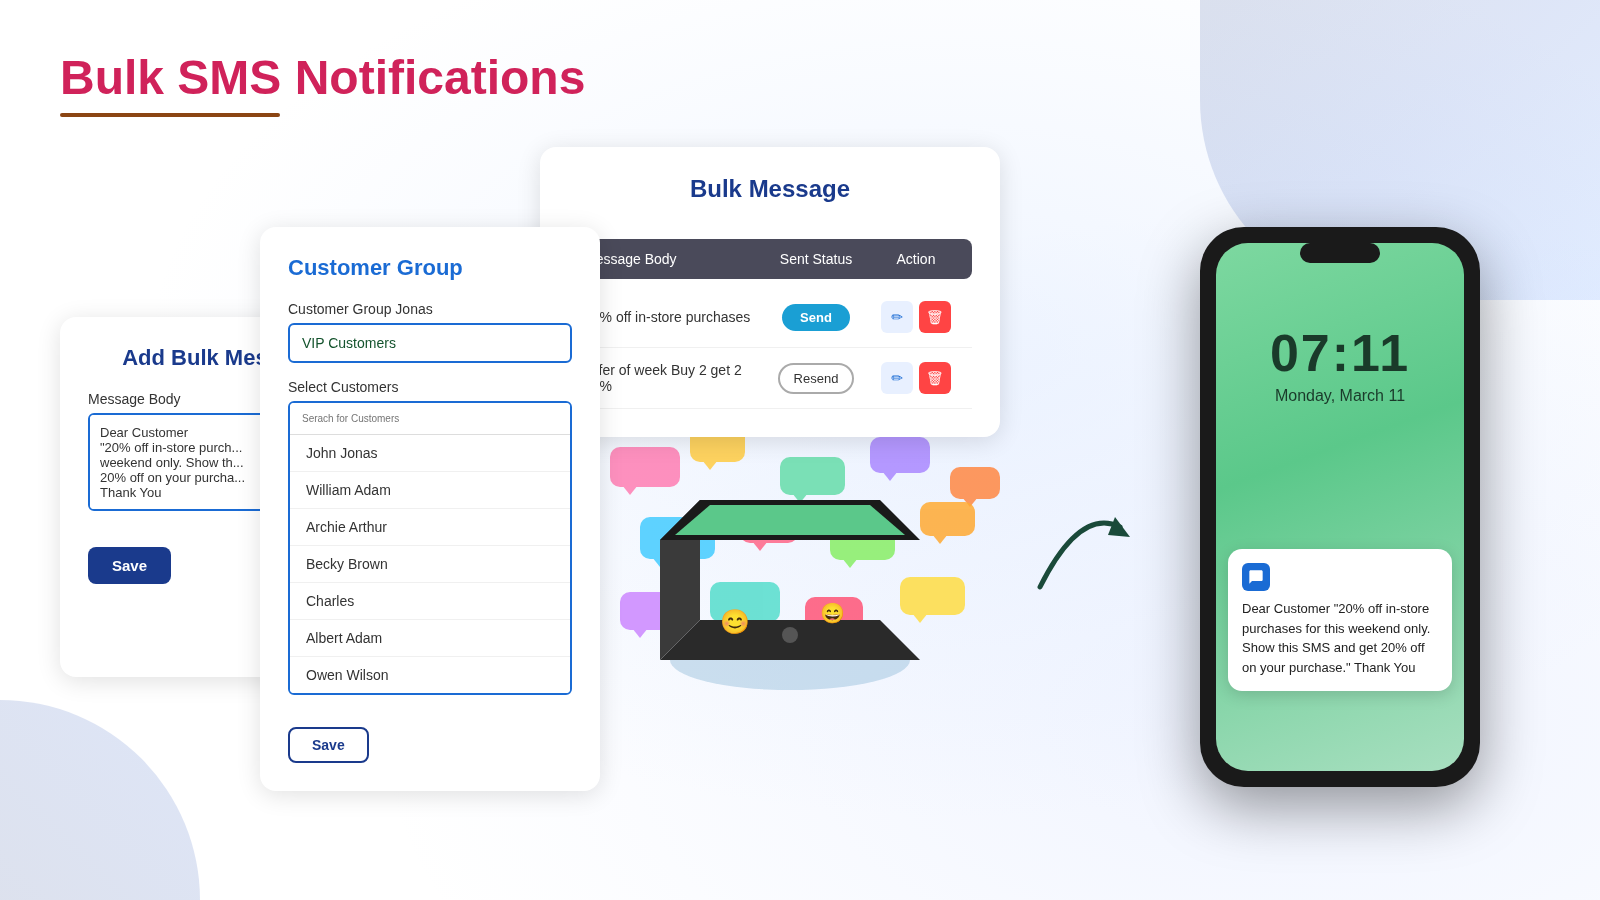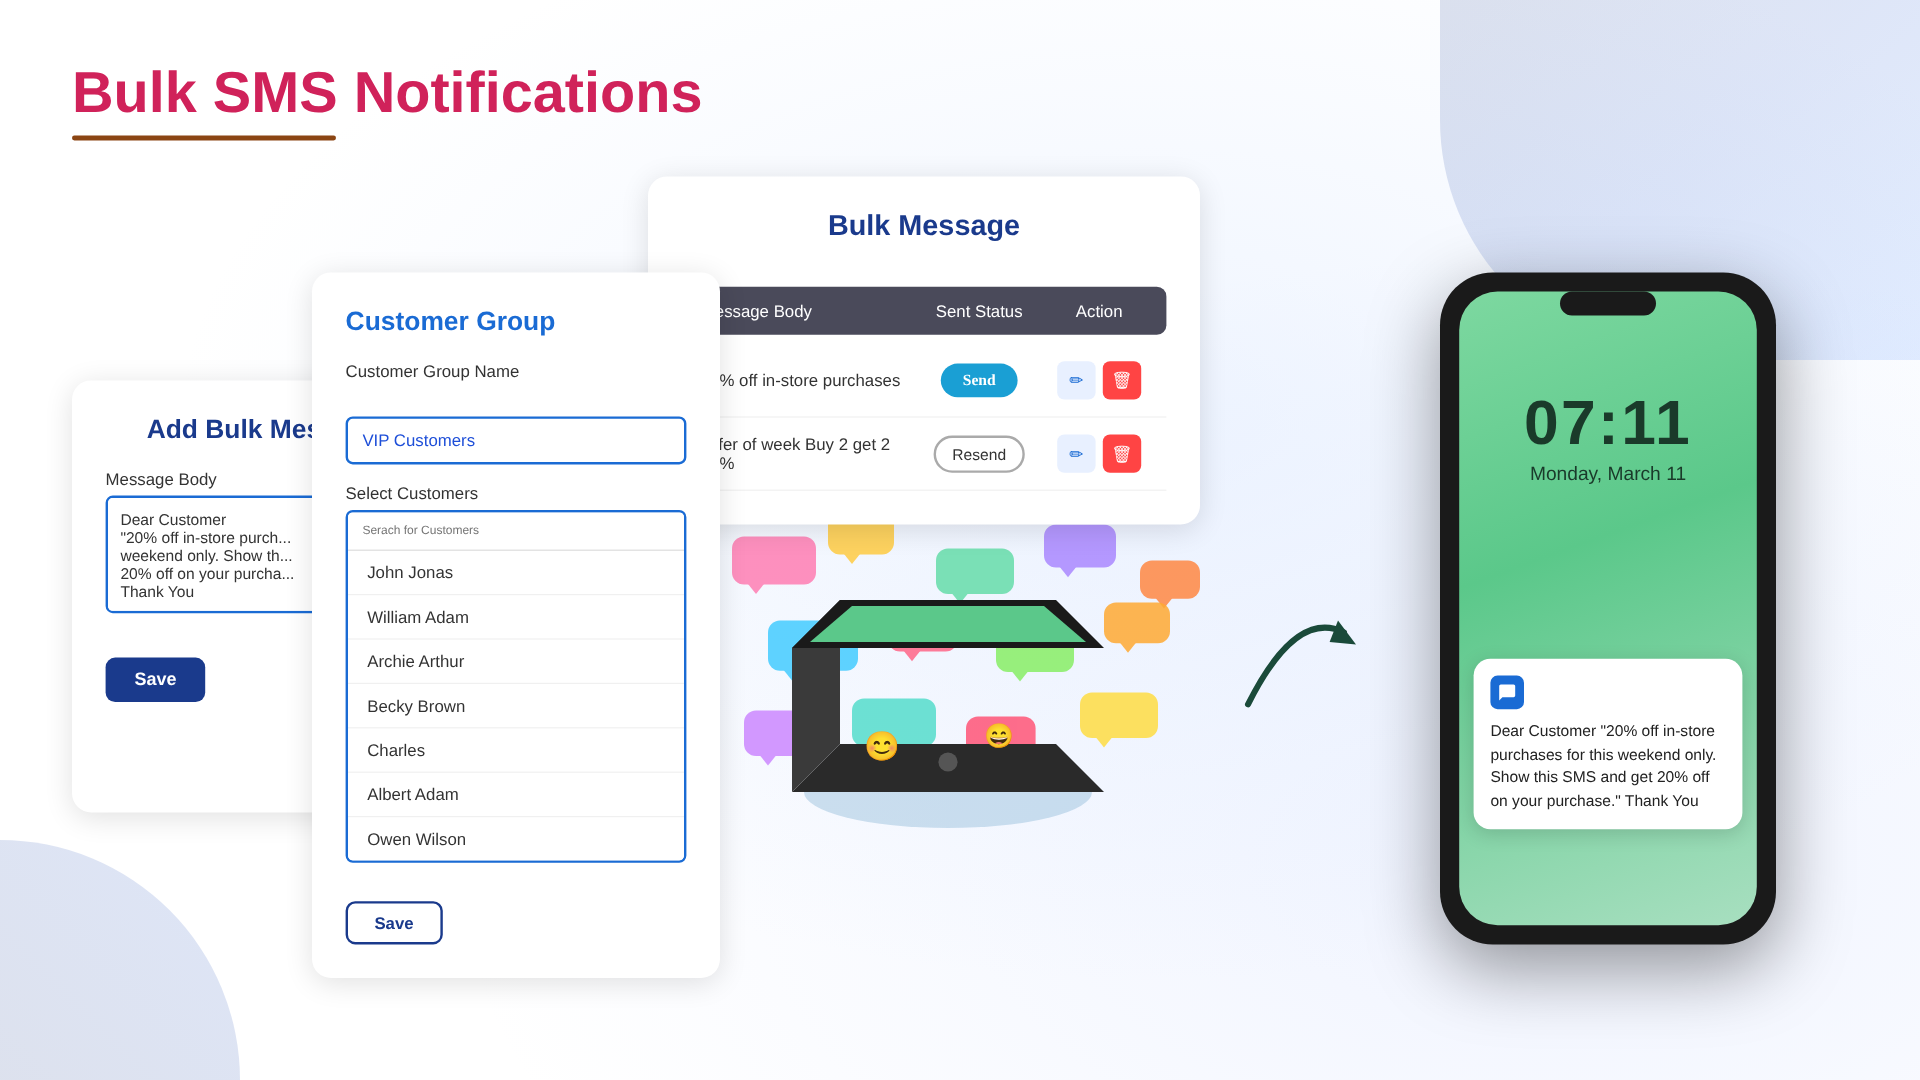--- a/index.html
+++ b/index.html
@@ -136,24 +136,23 @@
       font-size: 22px;
       font-weight: 700;
       margin-bottom: 20px;
     }
     .form-input {
       width: 100%;
       border: 2px solid #1a6bd4;
       border-radius: 6px;
       padding: 10px 12px;
       font-size: 14px;
-      color: #1d4ed8;
+      color: #14532d;
       outline: none;
       font-family: inherit;
-      margin-top: 24px;
     }
     .form-group {
       margin-bottom: 16px;
     }
     .dropdown-container {
       border: 2px solid #1a6bd4;
       border-radius: 6px;
       overflow: hidden;
     }
     .search-input {
@@ -239,21 +238,20 @@
 
     .btn-send {
       background: #1a9fd4;
       color: #fff;
       border: none;
       border-radius: 20px;
       padding: 6px 18px;
       font-size: 13px;
       font-weight: 600;
       cursor: pointer;
-      font-family: Liberation Serif, serif;
     }
     .btn-resend {
       background: #fff;
       color: #333;
       border: 2px solid #aaa;
       border-radius: 20px;
       padding: 6px 14px;
       font-size: 13px;
       font-weight: 500;
       cursor: pointer;
@@ -407,21 +405,21 @@
 20% off on your purcha...
 Thank You</textarea>
       </div>
       <button class="save-btn">Save</button>
     </div>
 
     <div class="customer-group-card">
       <h2>Customer Group</h2>
       
       <div class="form-group">
-        <label class="form-label">Customer Group Name</label>
+        <label class="form-label">Customer Group Jonas</label>
         <input class="form-input" type="text" value="VIP Customers" style="">
       </div>
 
       <div class="form-group">
         <label class="form-label">Select Customers</label>
         <div class="dropdown-container">
           <input class="search-input" type="text" placeholder="Serach for Customers" style="">
           <ul class="customer-list">
             <li>John Jonas</li>
             <li>William Adam</li>

